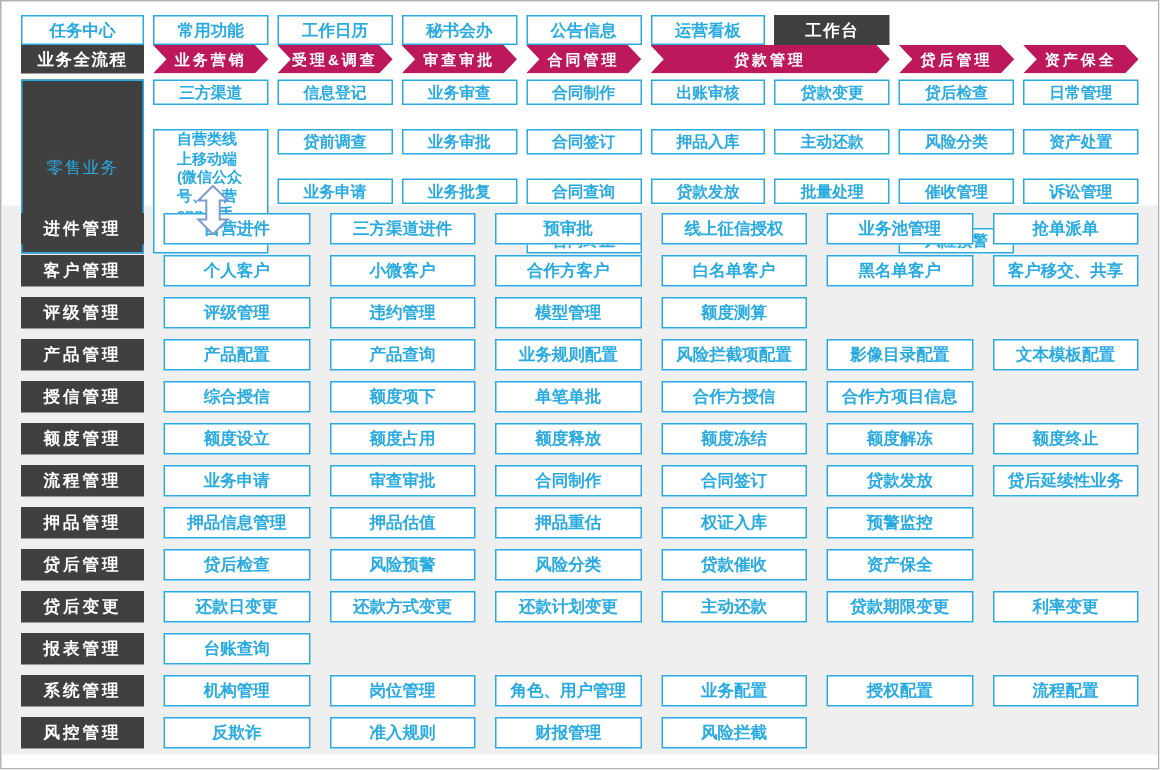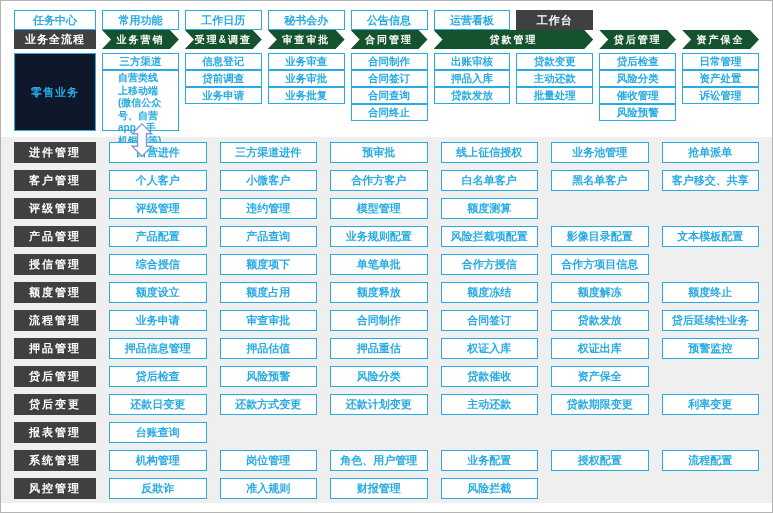--- a/index.html
+++ b/index.html
@@ -18,31 +18,31 @@
   }
   .box{
     background:#fff;border:1px solid #29abe2;color:#29abe2;font-weight:bold;
     font-size:11px;display:flex;align-items:center;justify-content:center;
     box-sizing:border-box;white-space:nowrap;
   }
   .row-work{height:20px;}
   .row-work .box{grid-row:1;}
   .row-flow{height:19px;margin-top:0;}
   .chev{
-    background:#14532d;color:#fff;font-size:10px;font-weight:bold;
+    background:#be185d;color:#fff;font-size:10px;font-weight:bold;
     display:flex;align-items:center;justify-content:center;letter-spacing:2px;
     clip-path:polygon(0 0,calc(100% - 9px) 0,100% 50%,calc(100% - 9px) 100%,0 100%,9px 50%);
     white-space:nowrap;
   }
   .row-retail{height:78px;margin-top:4px;}
   .retail-hdr{
-    background:#0f172a;border:1px solid #29abe2;color:#29abe2;font-weight:bold;
+    background:#404040;border:1px solid #29abe2;color:#29abe2;font-weight:normal;
     font-size:11px;display:flex;align-items:center;justify-content:center;letter-spacing:1px;
   }
-  .tcol{display:flex;flex-direction:column;gap:0;}
+  .tcol{display:flex;flex-direction:column;gap:16px;}
   .tcol .box{height:17px;flex:0 0 auto;font-size:10.5px;}
   .tcol .box.tall{
     flex:1 1 auto;white-space:normal;font-size:10px;line-height:1.25;
     text-align:left;padding:1px 15px;align-items:flex-start;
   }
   .lower{
     margin:6px -13px 0 -13px;background:#efefef;
     padding:5px 13px 4px 13px;
   }
   .lrow{height:21px;margin-bottom:7px;}
@@ -193,21 +193,20 @@
       <div class="box">贷款发放</div>
       <div class="box">贷后延续性业务</div>
     </div>
 
     <div class="grid6 lrow">
       <div class="hdr">押品管理</div>
       <div class="box">押品信息管理</div>
       <div class="box">押品估值</div>
       <div class="box">押品重估</div>
       <div class="box">权证入库</div>
-      <div class="box">权证出库</div>
       <div class="box">预警监控</div>
     </div>
 
     <div class="grid6 lrow">
       <div class="hdr">贷后管理</div>
       <div class="box">贷后检查</div>
       <div class="box">风险预警</div>
       <div class="box">风险分类</div>
       <div class="box">贷款催收</div>
       <div class="box">资产保全</div>

